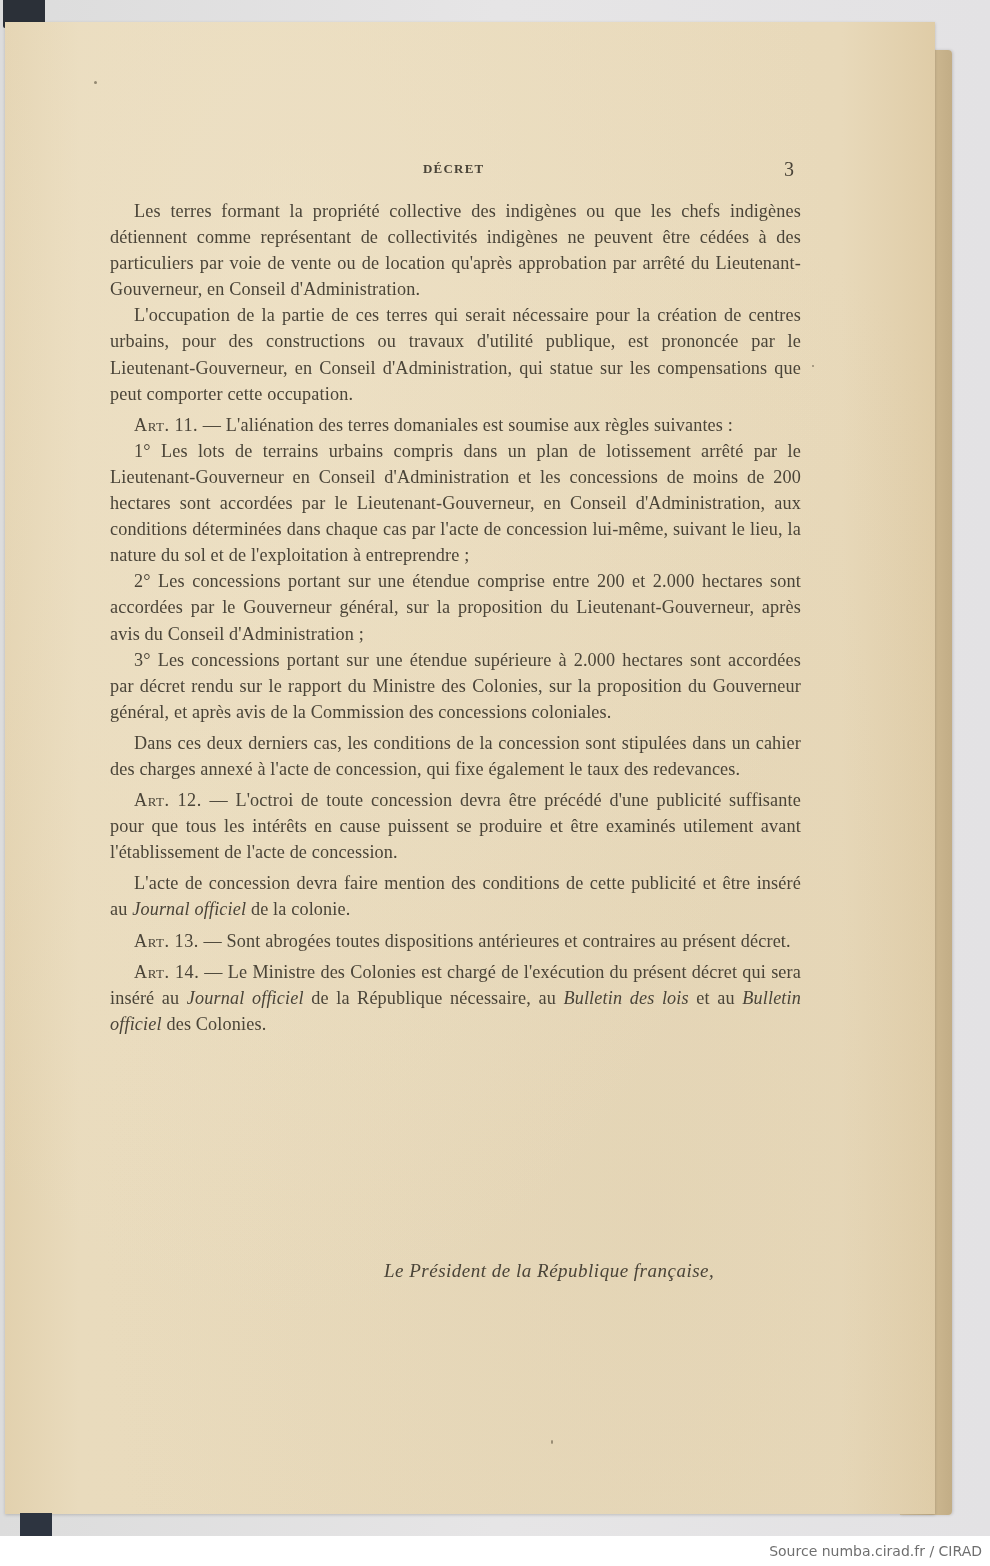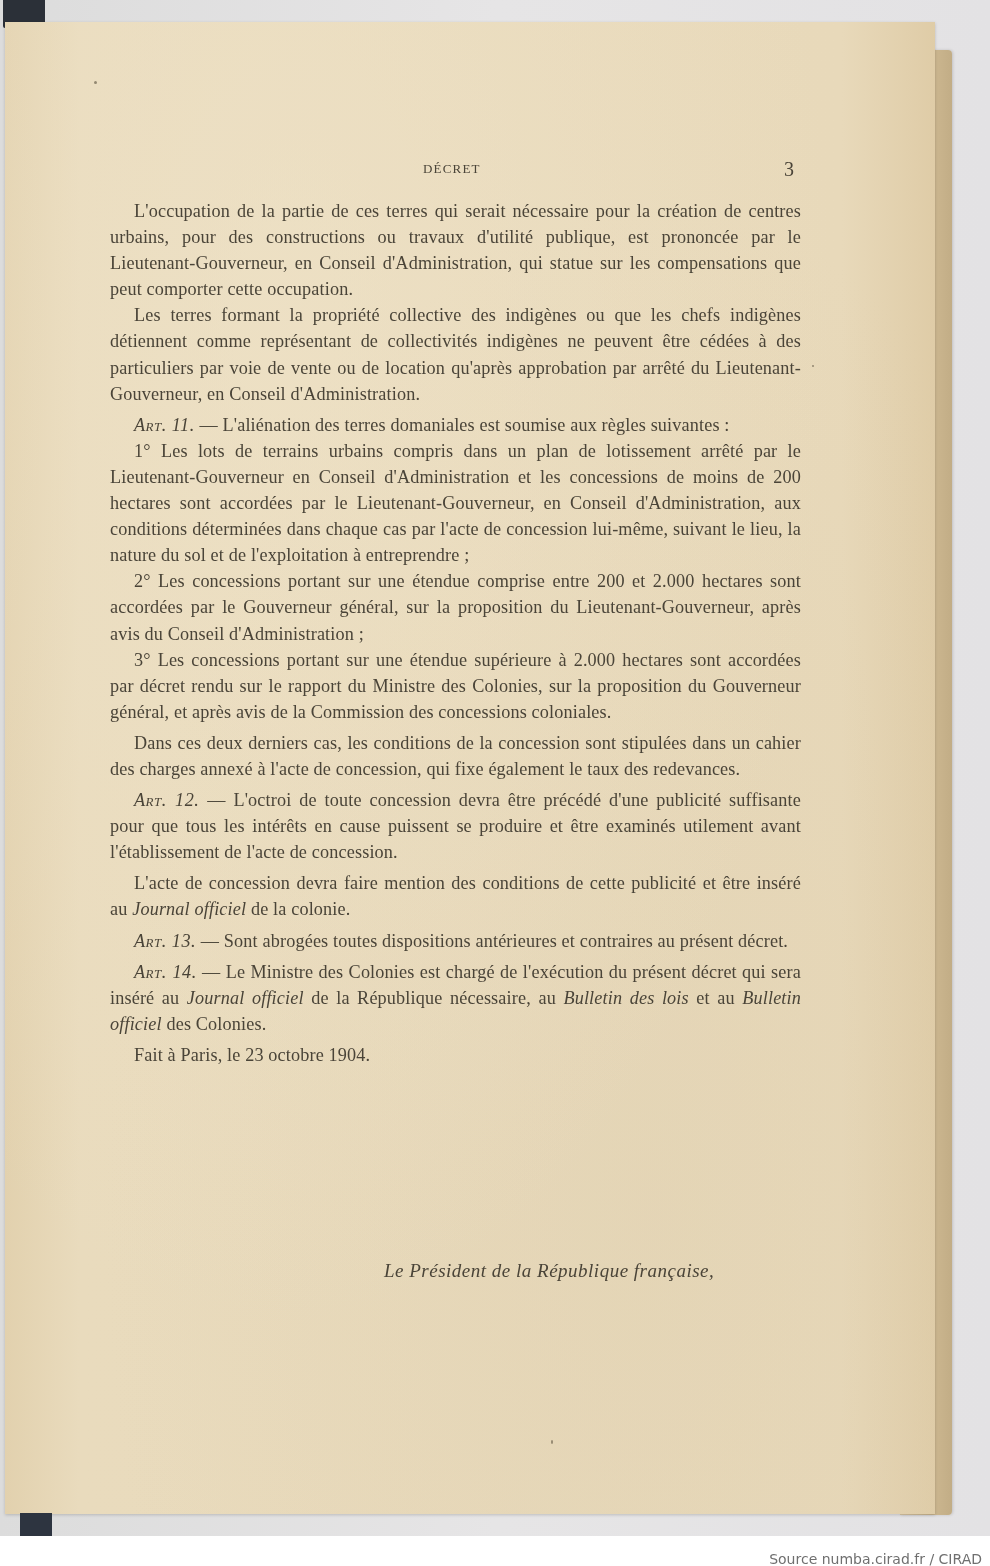--- a/index.html
+++ b/index.html
@@ -34,50 +34,50 @@
         radial-gradient(ellipse at 70% 80%, rgba(220,204,172,0.35), transparent 60%),
         linear-gradient(90deg, #e2d1ae 0%, #e9dbbd 8%, #e8d9ba 90%, #dfcca7 100%);
       box-shadow: 0 1px 3px rgba(0,0,0,0.18);
     }
     .running-head {
       position: absolute; top: 158px; left: 0; width: 990px; height: 24px;
       color: #4a4438;
     }
     .running-title {
       position: absolute; left: 423px; top: 3px;
-      font-size: 13px; letter-spacing: 1.2px;
+      font-size: 13px; letter-spacing: 1.2px; font-weight: bold;
     }
     .page-number {
       position: absolute; left: 784px; top: 0px; font-size: 20px;
     }
     .text {
       position: absolute; left: 110px; top: 198px; width: 691px;
       color: #4a4438; font-size: 18.2px; line-height: 26.1px;
       text-align: justify; letter-spacing: 0.15px;
     }
     .text p { margin: 0; text-indent: 24px; }
     .text p.gap { margin-top: 5px; }
-    .text .sc { font-variant: small-caps; letter-spacing: 0.5px; font-style: italic; }
+    .text .sc { font-variant: small-caps; letter-spacing: 0.5px; }
     .text i { }
     .dateline { text-indent: 24px; margin-top: 5px !important; }
     .signature {
       position: absolute; left: 384px; top: 1257px; width: 420px;
       color: #4a4438; font-size: 19px; line-height: 27px;
     }
     .sig-title { font-style: italic; letter-spacing: 0.5px; }
     .sig-name { padding-left: 123px; }
     .sig-name .sc { font-variant: small-caps; letter-spacing: 0.6px; }
     .speck {
       position: absolute; width: 3px; height: 3px; border-radius: 50%;
       background: #6e6450; opacity: 0.7;
     }
     .footer-credit {
       position: absolute; right: 8px; top: 1543px;
       font-family: "DejaVu Sans", "Liberation Sans", sans-serif;
-      font-size: 14px; color: #6f6f6f; margin-top: 8px;
+      font-size: 14px; color: #6f6f6f;
     }
   </style>
 </head>
 <body>
 
 <div class="scan-bg"></div>
 <div class="clip-top"></div>
 <div class="page-edge"></div>
 <div class="page"></div>
 <div class="clip-bottom"></div>
@@ -85,31 +85,30 @@
 <div class="speck" style="left:94px;top:81px;"></div>
 <div class="speck" style="left:551px;top:1440px;width:2px;height:4px;"></div>
 <div class="speck" style="left:812px;top:365px;width:2px;height:2px;"></div>
 
 <div class="running-head">
   <span class="running-title">DÉCRET</span>
   <span class="page-number">3</span>
 </div>
 
 <div class="text" id="body-text">
+    <p><span>Les terres formant la propriété collective des indigènes ou que les chefs indigènes détiennent comme représentant de collectivités indigènes ne peuvent être cédées à des particuliers par voie de vente ou de location qu'après approbation par arrêté du Lieutenant-Gouverneur, en Conseil d'Administration.</span></p>
     <p><span>L'occupation de la partie de ces terres qui serait nécessaire pour la création de centres urbains, pour des constructions ou travaux d'utilité publique, est prononcée par le Lieutenant-Gouverneur, en Conseil d'Administration, qui statue sur les compensations que peut comporter cette occupation.</span></p>
-    <p><span>Les terres formant la propriété collective des indigènes ou que les chefs indigènes détiennent comme représentant de collectivités indigènes ne peuvent être cédées à des particuliers par voie de vente ou de location qu'après approbation par arrêté du Lieutenant-Gouverneur, en Conseil d'Administration.</span></p>
     <p class="gap"><span class="sc">Art. 11.</span><span> — L'aliénation des terres domaniales est soumise aux règles suivantes :</span></p>
     <p><span>1° Les lots de terrains urbains compris dans un plan de lotissement arrêté par le Lieutenant-Gouverneur en Conseil d'Administration et les concessions de moins de 200 hectares sont accordées par le Lieutenant-Gouverneur, en Conseil d'Administration, aux conditions déterminées dans chaque cas par l'acte de concession lui-même, suivant le lieu, la nature du sol et de l'exploitation à entreprendre ;</span></p>
     <p><span>2° Les concessions portant sur une étendue comprise entre 200 et 2.000 hectares sont accordées par le Gouverneur général, sur la proposition du Lieutenant-Gouverneur, après avis du Conseil d'Administration ;</span></p>
     <p><span>3° Les concessions portant sur une étendue supérieure à 2.000 hectares sont accordées par décret rendu sur le rapport du Ministre des Colonies, sur la proposition du Gouverneur général, et après avis de la Commission des concessions coloniales.</span></p>
     <p class="gap"><span>Dans ces deux derniers cas, les conditions de la concession sont stipulées dans un cahier des charges annexé à l'acte de concession, qui fixe également le taux des redevances.</span></p>
     <p class="gap"><span class="sc">Art. 12.</span><span> — L'octroi de toute concession devra être précédé d'une publicité suffisante pour que tous les intérêts en cause puissent se produire et être examinés utilement avant l'établissement de l'acte de concession.</span></p>
     <p class="gap"><span>L'acte de concession devra faire mention des conditions de cette publicité et être inséré au </span><i>Journal officiel</i><span> de la colonie.</span></p>
     <p class="gap"><span class="sc">Art. 13.</span><span> — Sont abrogées toutes dispositions antérieures et contraires au présent décret.</span></p>
     <p class="gap"><span class="sc">Art. 14.</span><span> — Le Ministre des Colonies est chargé de l'exécution du présent décret qui sera inséré au </span><i>Journal officiel</i><span> de la République nécessaire, au </span><i>Bulletin des lois</i><span> et au </span><i>Bulletin officiel</i><span> des Colonies.</span></p>
-    <p class="dateline">Fait à Paris, le 23 octobre 1904.</p>
   </div>
 
 <div class="signature">
   <div class="sig-title">Le Président de la République française,</div>
 </div>
 
 <div class="footer-credit">Source numba.cirad.fr / CIRAD</div>
 
 </body></html>

